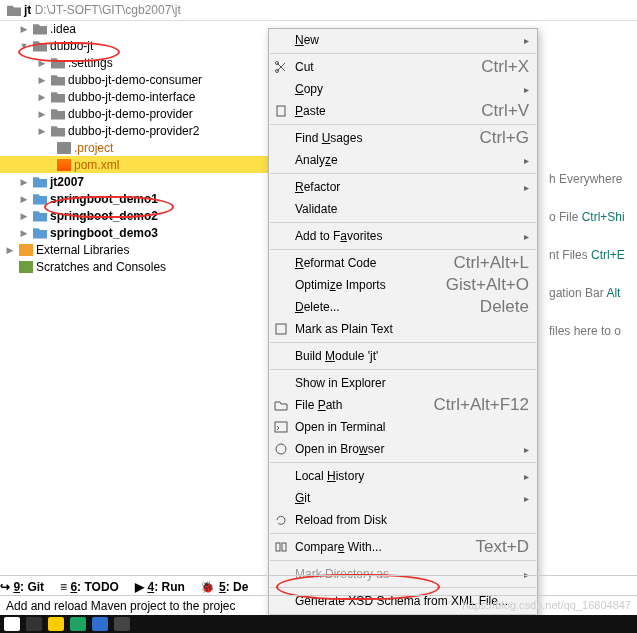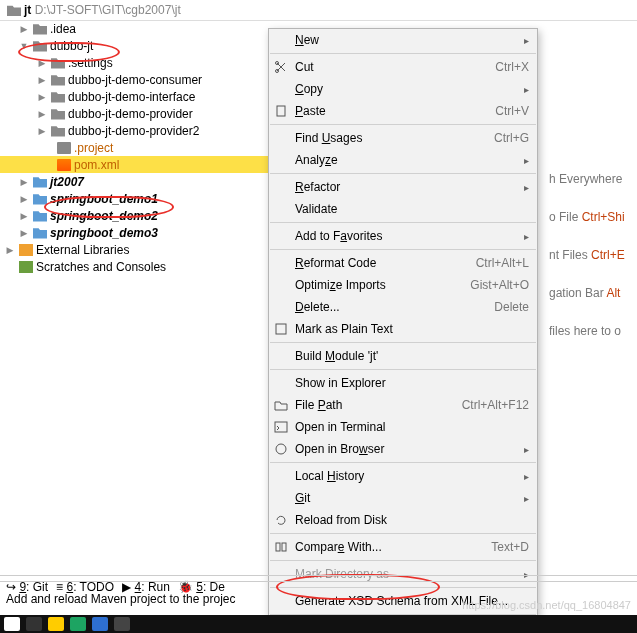--- a/index.html
+++ b/index.html
@@ -9,40 +9,40 @@
 .tree-row { display: flex; align-items: center; height: 17px; padding-left: 4px; white-space: nowrap; }
 .tree-row.sel { background: #fde047; }
 .arrow { width: 12px; text-align: center; color: #888; font-size: 9px; }
 .arrow.open::before { content: "▼"; }
 .arrow.closed::before { content: "▶"; }
 .node-icon { width: 14px; height: 12px; margin: 0 3px; display: inline-block; }
 .folder { background: #8a8a8a; clip-path: polygon(0 15%,40% 15%,50% 30%,100% 30%,100% 100%,0 100%); }
 .folder.blue { background: #5b9bd5; }
 .file-xml { background: linear-gradient(#ff7b00,#ff5500); border-radius: 1px; }
 .file-generic { background: #888; border-radius: 1px; }
-.bold { font-weight: bold; font-style: italic; }
+.bold { font-weight: bold; }
 .orange { color: #c06000; }
 .indent1 { padding-left: 18px; text-align: center; }
 .indent2 { padding-left: 36px; }
 .indent3 { padding-left: 54px; }
 .circle-red { position: absolute; border: 2.5px solid #e9302a; border-radius: 50%/60%; pointer-events: none; }
 .context-menu { position: absolute; top: 28px; left: 268px; width: 270px; background: #f2f2f2; border: 1px solid #b5b5b5; box-shadow: 2px 3px 8px rgba(0,0,0,.25); }
 .menu-item { display: flex; align-items: center; height: 22px; padding: 0 8px 0 26px; position: relative; }
 .menu-item.disabled { color: #999; }
 .menu-sep { height: 1px; background: #d0d0d0; margin: 2px 1px; }
 .menu-label { flex: 1; }
 .menu-label u { text-decoration: underline; }
-.menu-shortcut { color: #777; font-size: 12px; }
+.menu-shortcut { color: #777; font-size: 17px; }
 .menu-sub::after { content: "▸"; color: #666; margin-left: 6px; font-size: 10px; }
 .menu-icon { position: absolute; left: 5px; width: 14px; height: 14px; }
 .bg-hints { position: absolute; right: 0; top: 160px; width: 88px; color: #777; line-height: 38px; overflow: hidden; }
-.bg-hints .lk { color: #c2410c; }
-.bottom-bar { position: absolute; bottom: 36px; left: 0; right: 0; height: 22px; border-top: 1px solid #ccc; display: flex; align-items: center; padding-left: 6px; gap: 8px; }
+.bg-hints .lk { color: #0f766e; }
+.bottom-bar { position: absolute; bottom: 36px; left: 0; right: 0; height: 22px; border-top: 1px solid #ccc; display: flex; align-items: center; gap: 16px; font-weight: bold; }
 .bottom-bar span u { text-decoration: underline; }
-.status { position: absolute; bottom: 18px; left: 0; right: 0; height: 34px; border-top: 1px solid #ccc; padding-left: 6px; display: flex; align-items: center; }
+.status { position: absolute; bottom: 18px; left: 0; right: 0; height: 20px; border-top: 1px solid #ccc; padding-left: 6px; display: flex; align-items: center; }
 .taskbar { position: absolute; bottom: 0; left: 0; right: 0; height: 18px; background: #111; display: flex; align-items: center; gap: 6px; padding-left: 4px; }
 .taskbar .tb { width: 16px; height: 14px; border-radius: 2px; }
 .watermark { position: absolute; bottom: 22px; right: 6px; color: #ccc; font-size: 11px; }
 svg { display: block; }
 </style>
 </head>
 <body>
 
 <div class="header">
   <span class="node-icon folder"></span>

